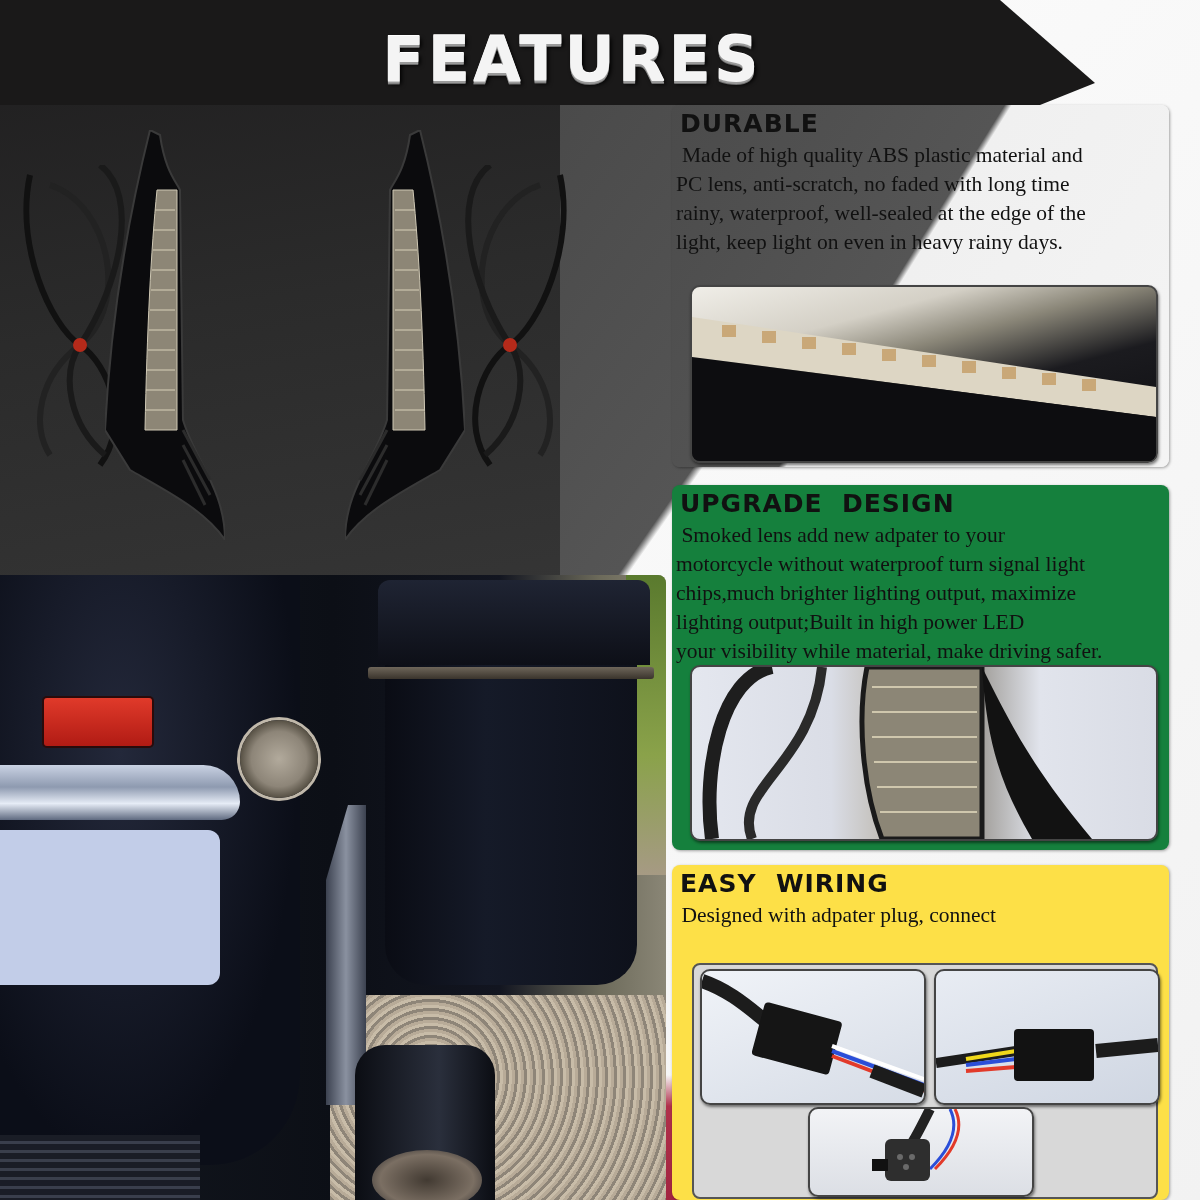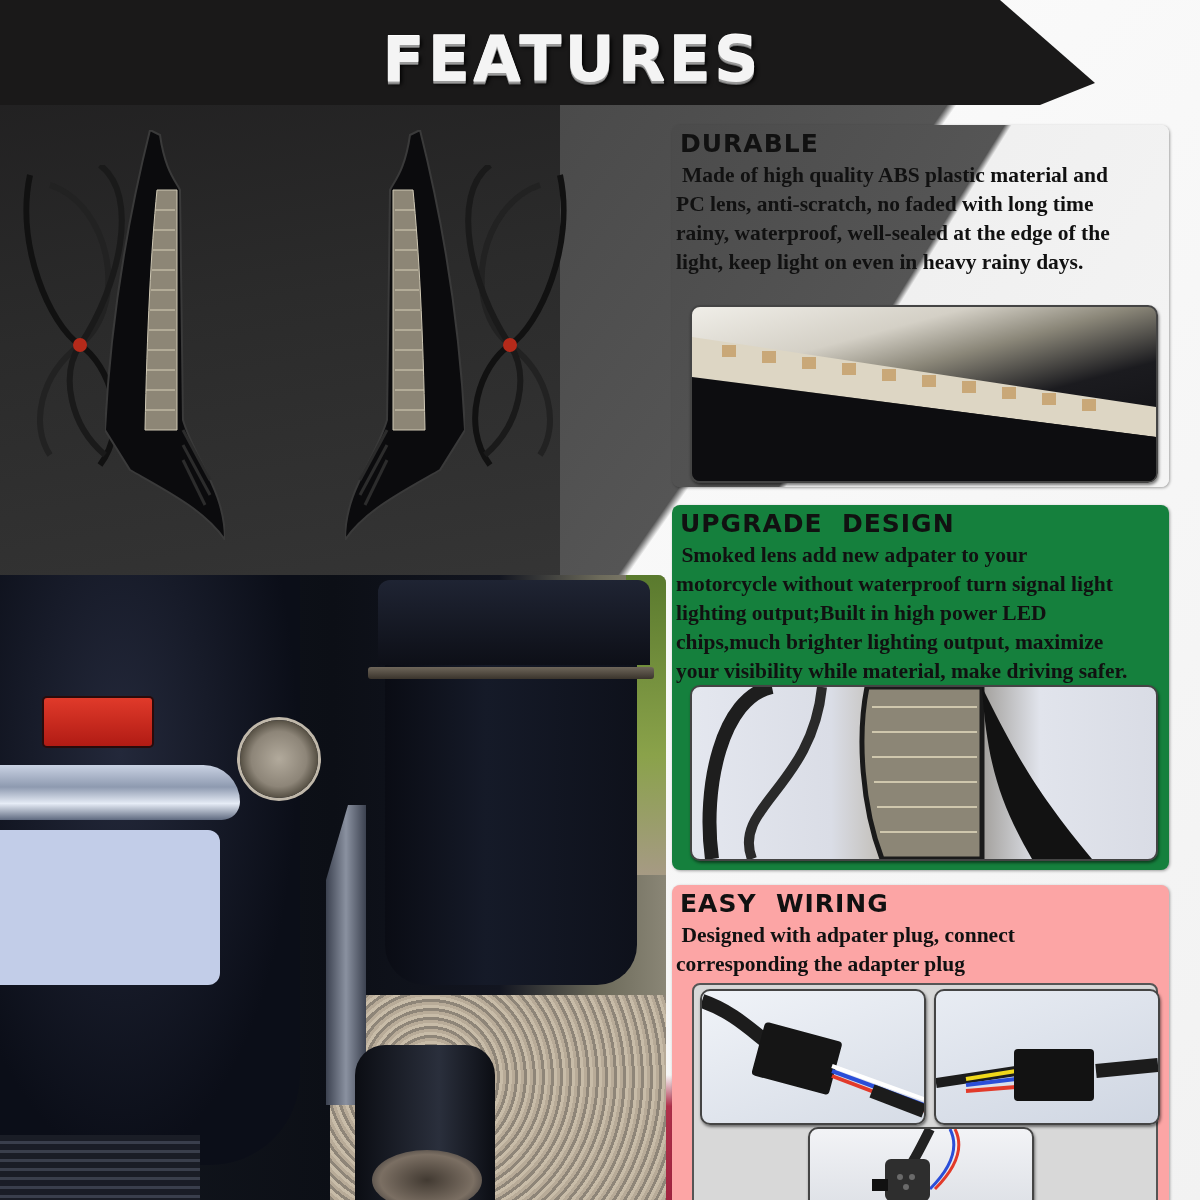--- a/index.html
+++ b/index.html
@@ -62,30 +62,30 @@
   .moto-exhaust { position:absolute; left:355px; top:470px; width:140px; height:155px;
     background: linear-gradient(90deg, #0b0d13 0%, #2a2f3c 60%, #0b0d13 100%); border-radius:30px 30px 0 0; }
   .moto-exhaust-tip { position:absolute; left:372px; top:575px; width:110px; height:60px; border-radius:50%;
     background: radial-gradient(ellipse, #423a32 0%, #7b6f63 60%, #1b1b1f 100%); }
   .moto-grille { position:absolute; left:0; top:560px; width:200px; height:65px;
     background: repeating-linear-gradient(180deg, #1a1d26 0 6px, #3a3f4c 6px 9px); }
 
   
   .card { position:absolute; left:672px; width:497px; z-index:5;
     border-radius:8px; box-shadow: 1px 1px 3px rgba(0,0,0,0.35);
-    background: linear-gradient(125deg, rgba(70,70,70,0.0) 0%, rgba(70,70,70,0.0) 100%); margin-top: 20px; }
+    background: linear-gradient(125deg, rgba(70,70,70,0.0) 0%, rgba(70,70,70,0.0) 100%); }
   .card.durable { top:105px; height:362px; background: linear-gradient(122deg, #4b4b4b 0%, #555 46%, #f0f0f0 47%, #f4f4f4 100%); }
   .card.upgrade { top:485px; height:365px; background:#15803d; }
-  .card.wiring { top:865px; height:335px; background:#fca5a5; }
+  .card.wiring { top:865px; height:335px; background:#fde047; }
 
   .card-heading { position:absolute; left:8px; top:4px; font-family:"DejaVu Sans", sans-serif; font-weight:bold;
     font-size:25px; letter-spacing:1px; color:#111; }
   .card-body { position:absolute; left:4px; top:36px; width:485px; font-family:"Liberation Serif", serif;
     font-size:21.5px; line-height:29px; color:#111; }
-  .card-body p { margin:0;font-weight:bold; }
+  .card-body p { margin:0; }
 
   .card-image { position:absolute; border-radius:10px; border:2px solid #444; overflow:hidden;
     box-shadow: 1px 2px 3px rgba(0,0,0,0.5); }
   .durable .card-image { left:18px; top:180px; width:464px; height:174px;
     background: linear-gradient(165deg, #f0eee8 0%, #d4d0c6 25%, #8a8678 40%, #1b1b1f 60%, #0c0c0f 100%); }
   .upgrade .card-image { left:18px; top:180px; width:464px; height:172px;
     background: linear-gradient(90deg, #e4e7ef 0%, #dadde6 30%, #b9b3a7 45%, #7d776c 55%, #e1e4ec 75%, #d9dce5 100%); }
 
   .wiring-frame { position:absolute; left:20px; top:98px; width:462px; height:232px; border-radius:8px;
     border:2px solid #555; background:#d8d8d8; }
@@ -223,22 +223,22 @@
       <path d="M0 70 L464 130 L464 174 L0 174 Z" fill="#0d0d10"></path>
     </svg>
   </div>
 </div>
 
 <div class="card upgrade">
   <div class="card-heading" style="white-space:pre">UPGRADE  DESIGN</div>
   <div class="card-body">
     <p style="white-space:pre"> Smoked lens add new adpater to your</p>
     <p>motorcycle without waterproof turn signal light</p>
+    <p>chips,much brighter lighting output, maximize</p>
     <p>lighting output;Built in high power LED</p>
-    <p>chips,much brighter lighting output, maximize</p>
     <p>your visibility while material, make driving safer.</p>
   </div>
   <div class="card-image">
     <svg viewBox="0 0 464 172" preserveAspectRatio="none">
       <path d="M20 172 C 10 100, 30 10, 80 0" stroke="#1e1e1e" stroke-width="14" fill="none"></path>
       <path d="M60 172 C 40 120, 120 100, 130 0" stroke="#2a2a2a" stroke-width="10" fill="none"></path>
       <path d="M175 0 L290 0 L290 172 L190 172 C 170 120, 165 50, 175 0 Z" fill="#8c8676" stroke="#1a1a1a" stroke-width="5"></path>
       <g stroke="#e6dcc0" stroke-width="1.5">
         <line x1="180" y1="20" x2="285" y2="20"></line>
           <line x1="180" y1="45" x2="285" y2="45"></line>
@@ -249,21 +249,20 @@
       </g>
       <path d="M290 0 C 320 60, 340 100, 400 172 L 340 172 C 310 120, 295 80, 290 0 Z" fill="#121212"></path>
     </svg>
   </div>
 </div>
 
 <div class="card wiring">
   <div class="card-heading" style="white-space:pre">EASY  WIRING</div>
   <div class="card-body">
     <p style="white-space:pre"> Designed with adpater plug, connect</p>
-    <p>corresponding the adapter plug</p>
   </div>
   <div class="wiring-frame">
     <div class="wire-img a">
       <svg viewBox="0 0 222 132">
         <path d="M0 10 C 30 20, 50 40, 70 55" stroke="#1c1c1c" stroke-width="14" fill="none"></path>
         <rect x="55" y="40" width="80" height="55" rx="4" fill="#151515" transform="rotate(15 95 67)"></rect>
         <path d="M130 85 L222 120" stroke="#e23a2a" stroke-width="4"></path>
         <path d="M130 80 L222 114" stroke="#2b4ed8" stroke-width="4"></path>
         <path d="M130 75 L222 108" stroke="#ffffff" stroke-width="4"></path>
         <path d="M170 100 L222 120" stroke="#1c1c1c" stroke-width="14"></path>

